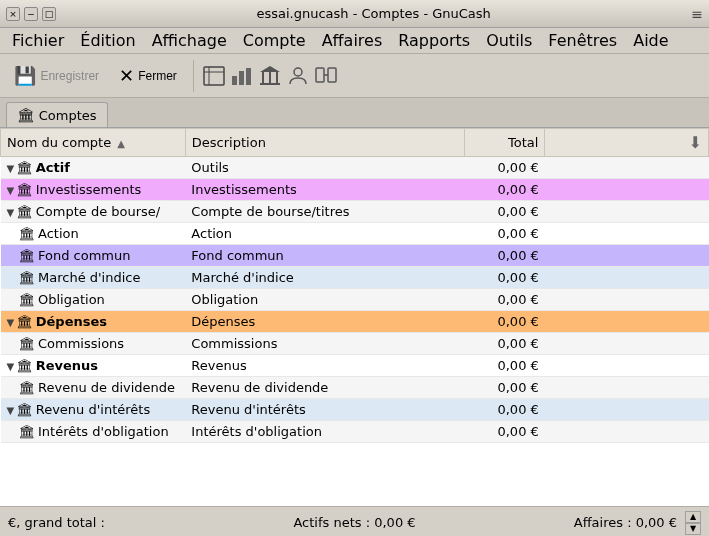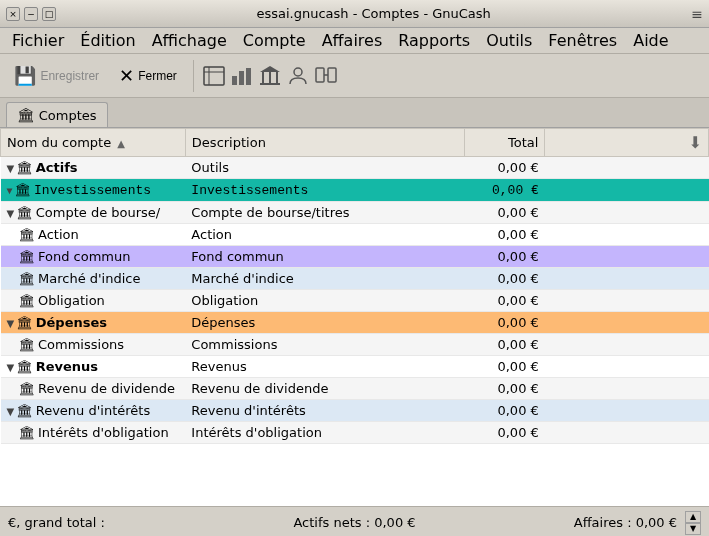--- a/index.html
+++ b/index.html
@@ -325,26 +325,26 @@
             <th class="col-total right">
               <span>Total</span>
             </th>
             <th class="col-extra" style="text-align:right;">
               <span style="font-size:16px; color:#666;">⬇</span>
             </th>
           </tr>
         </thead>
         <tbody id="accounts-tbody">
         <tr style="background: rgb(245, 245, 245);">
-              <td class="col-name indent-0"><span class="tree-icon">▼</span><span class="account-icon">🏛</span><span style="font-weight:bold;">Actifs</span></td>
+              <td class="col-name indent-0"><span class="tree-icon">▼</span><span class="account-icon">🏛</span><span style="font-weight:bold;">Actif</span></td>
               <td class="col-desc">Outils</td>
               <td class="col-total" style="text-align: right;">0,00 €</td>
               <td class="col-extra"></td>
             </tr>
-            <tr style="background: #14b8a6; font-family: Liberation Mono, monospace;">
+            <tr style="background: #f0abfc;">
               <td class="col-name indent-1"><span class="tree-icon">▼</span><span class="account-icon">🏛</span><span style="">Investissements</span></td>
               <td class="col-desc">Investissements</td>
               <td class="col-total" style="text-align: right;">0,00 €</td>
               <td class="col-extra"></td>
             </tr>
             <tr style="background: rgb(245, 245, 245);">
               <td class="col-name indent-2"><span class="tree-icon">▼</span><span class="account-icon">🏛</span><span style="">Compte de bourse/</span></td>
               <td class="col-desc">Compte de bourse/titres</td>
               <td class="col-total" style="text-align: right;">0,00 €</td>
               <td class="col-extra"></td>

